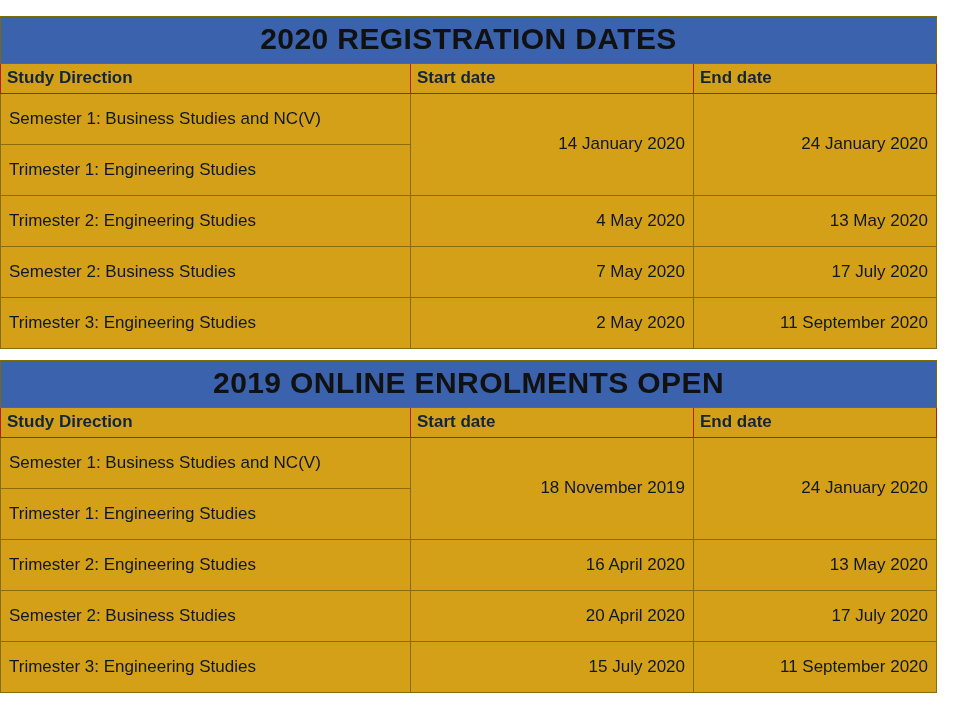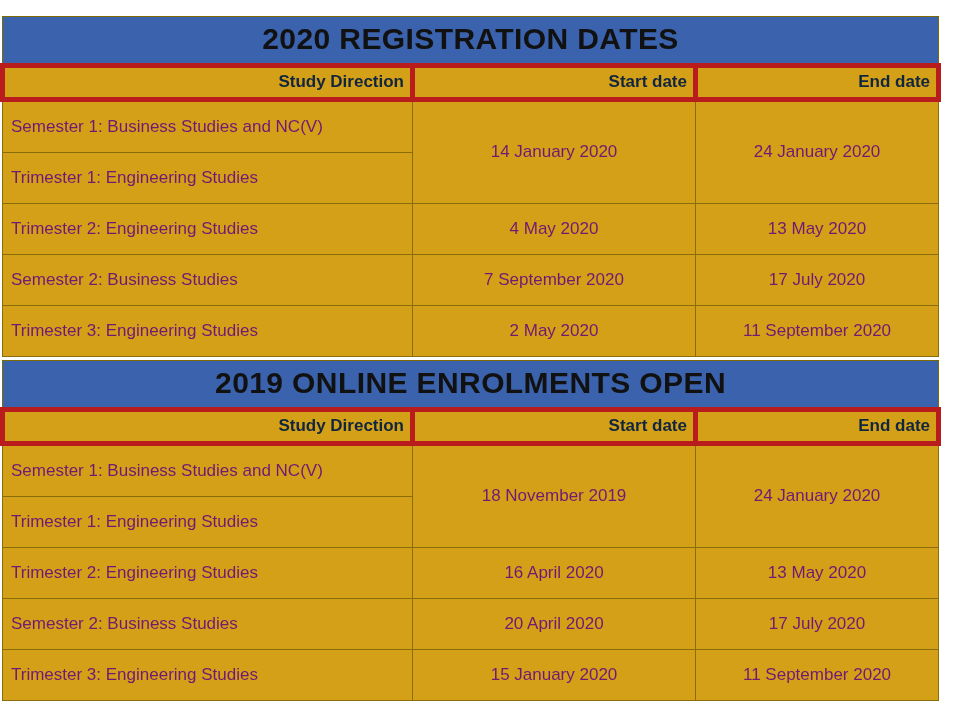--- a/index.html
+++ b/index.html
@@ -50,42 +50,42 @@
     font-size: 30px;
     font-weight: bold;
     letter-spacing: 0.4px;
     color: #111111;
     line-height: 1.05;
     white-space: nowrap;
   }
 
   .head-cell {
     background: #d4a017;
-    border: 5px solid #b91c1c;
-    text-align: right;
+    border: 1px solid #b91c1c;
+    text-align: left;
     font-size: 17px;
     font-weight: bold;
     color: #10253f;
     padding: 4px 6px 5px 6px;
   }
 
   td.cell {
     background: #d4a017;
     border: 1px solid #8a6d0b;
     font-size: 17px;
-    color: #701a75;
+    color: #0f172a;
     padding: 12px 8px;
     height: 26px;
   }
   td.dir {
     text-align: left;
     padding-left: 8px;
   }
   td.date {
-    text-align: center;
+    text-align: right;
   }
   td.tall {
     height: 70px;
   }
   .nowrap { white-space: nowrap; }
 </style>
 </head>
 <body>
 
 <div class="page">
@@ -116,21 +116,21 @@
         <tr>
           <td class="cell dir">Trimester 1:  Engineering Studies</td>
         </tr>
         <tr>
           <td class="cell dir">Trimester 2:  Engineering Studies</td>
           <td class="cell date">4 May 2020</td>
           <td class="cell date">13 May 2020</td>
         </tr>
         <tr>
           <td class="cell dir">Semester 2:  Business Studies</td>
-          <td class="cell date">7 September 2020</td>
+          <td class="cell date">7 May 2020</td>
           <td class="cell date">17 July 2020</td>
         </tr>
         <tr>
           <td class="cell dir">Trimester 3:  Engineering Studies</td>
           <td class="cell date">2 May 2020</td>
           <td class="cell date nowrap">11 September 2020</td>
         </tr>
       </tbody>
     </table>
   </div>
@@ -166,20 +166,20 @@
           <td class="cell date">16 April 2020</td>
           <td class="cell date">13 May 2020</td>
         </tr>
         <tr>
           <td class="cell dir">Semester 2:  Business Studies</td>
           <td class="cell date">20 April 2020</td>
           <td class="cell date">17 July 2020</td>
         </tr>
         <tr>
           <td class="cell dir">Trimester 3:  Engineering Studies</td>
-          <td class="cell date">15 January 2020</td>
+          <td class="cell date">15 July 2020</td>
           <td class="cell date nowrap">11 September 2020</td>
         </tr>
       </tbody>
     </table>
   </div>
 
 </div>
 
 </body></html>

